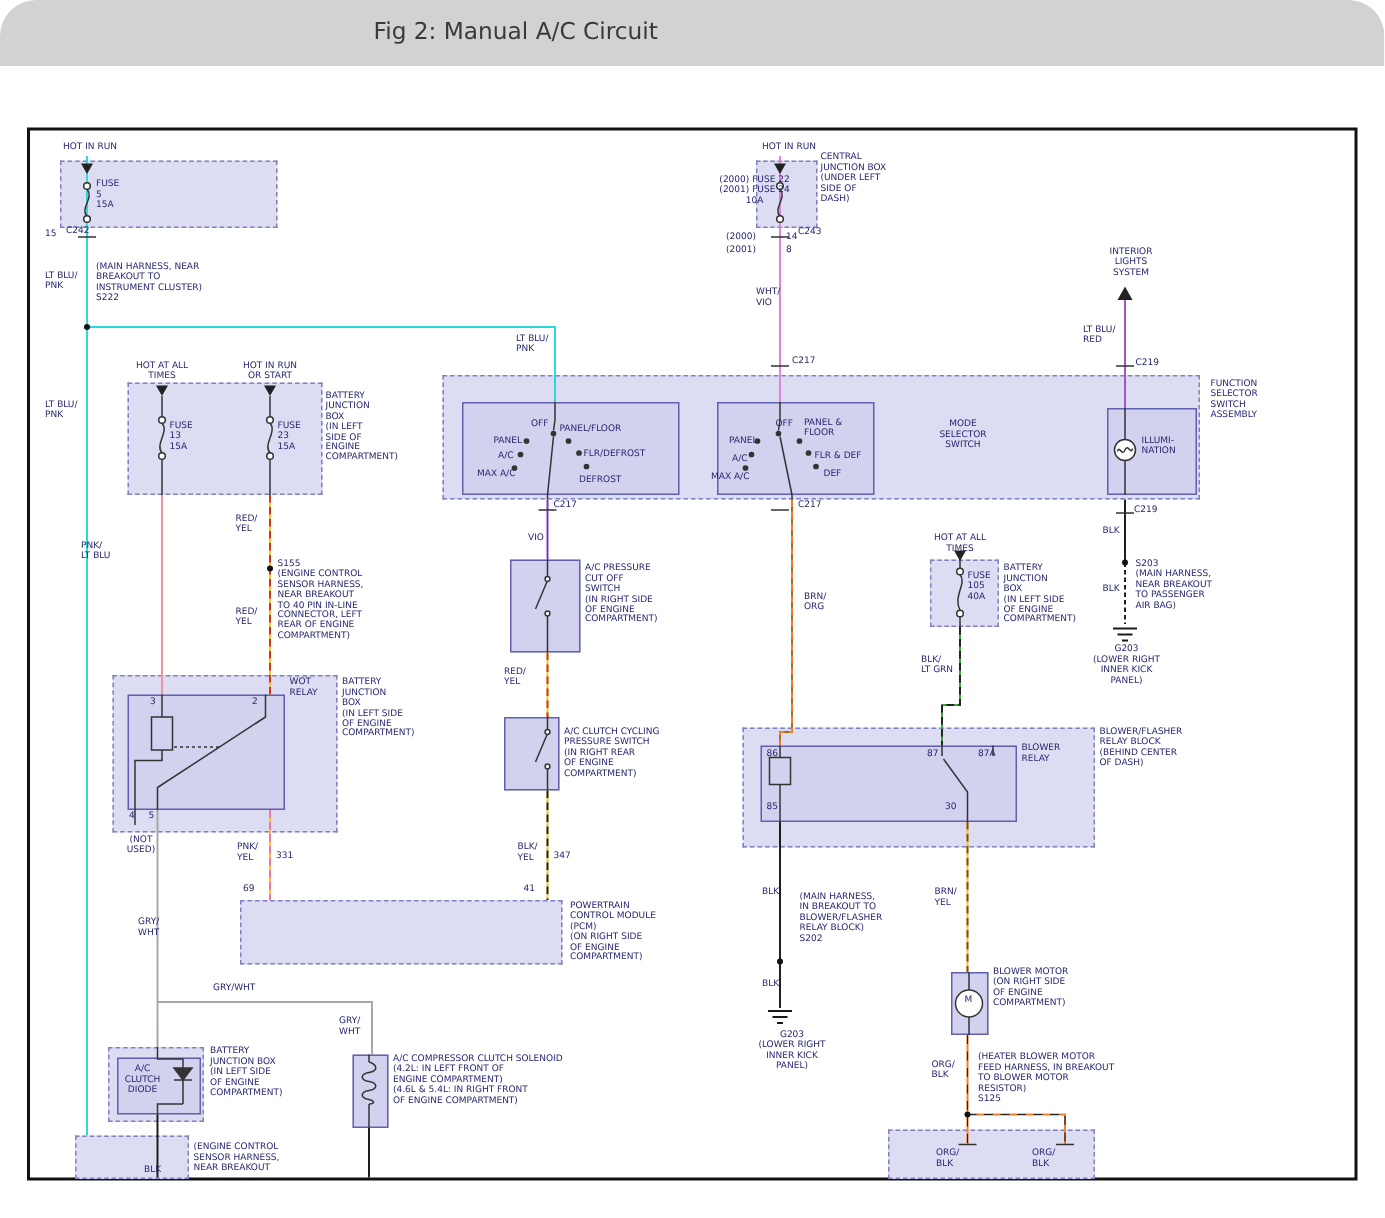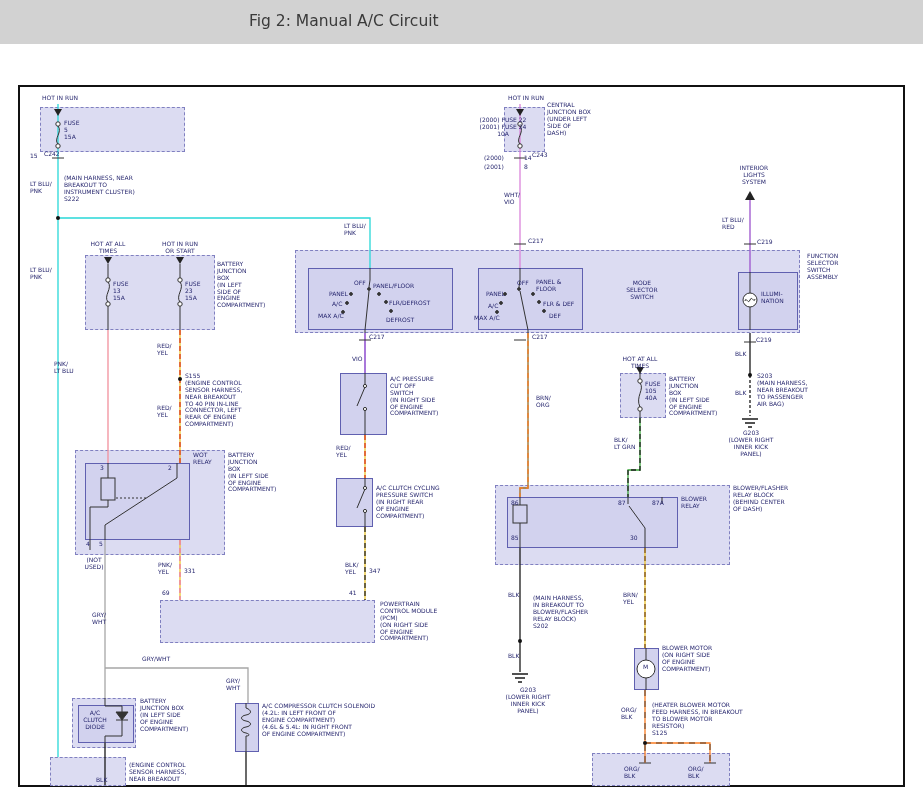--- a/index.html
+++ b/index.html
@@ -1,17 +1,17 @@
 <!DOCTYPE html>
 <html><head>
 <meta charset="utf-8">
 <style>
   html,body{margin:0;padding:0;background:#fff;}
   .page{position:relative;width:923px;height:812px;background:#fff;overflow:hidden;
-        font-family:"DejaVu Sans",sans-serif;}
+        font-family:"DejaVu Sans",sans-serif;border-radius:24px;}
   .header{position:absolute;left:0;top:0;width:923px;height:44px;background:#d2d2d2;}
   .title{position:absolute;left:249px;top:12px;font-size:15.5px;color:#3a3a3a;}
   .diagram{position:absolute;left:18px;top:85px;width:887px;height:702px;
            border:2px solid #111;box-sizing:border-box;background:#fff;}
   .dbox{position:absolute;background:#dcdcf2;border:1px dashed #8080c0;box-sizing:border-box;}
   .sbox{position:absolute;background:#d2d2ee;border:1px solid #6060b0;box-sizing:border-box;}
   .lb{position:absolute;font-size:6px;line-height:1.15;color:#26266e;white-space:pre-line;}
   .lb.c{text-align:center;}
   svg.wires{position:absolute;left:0;top:0;pointer-events:none;}
 </style>

